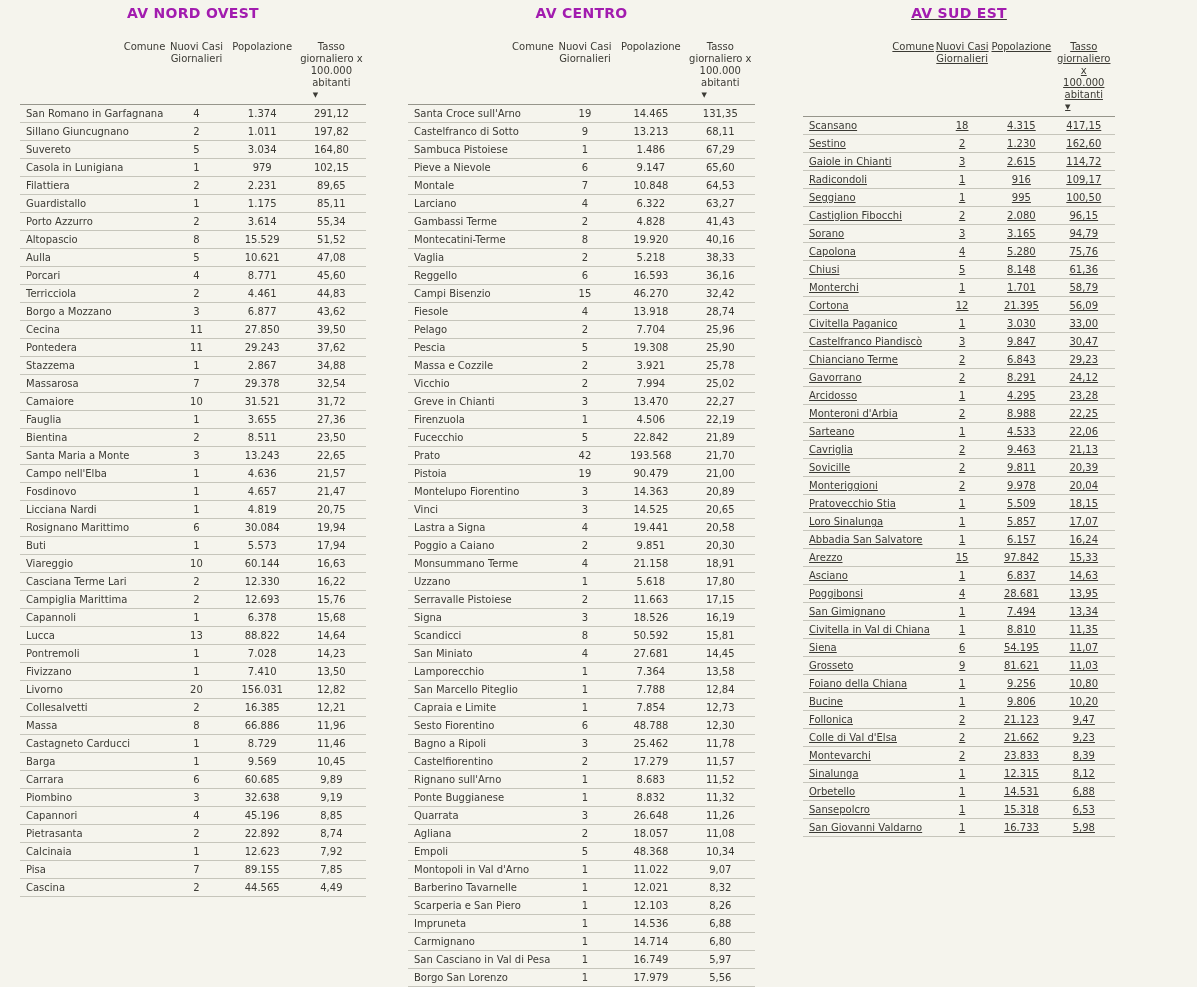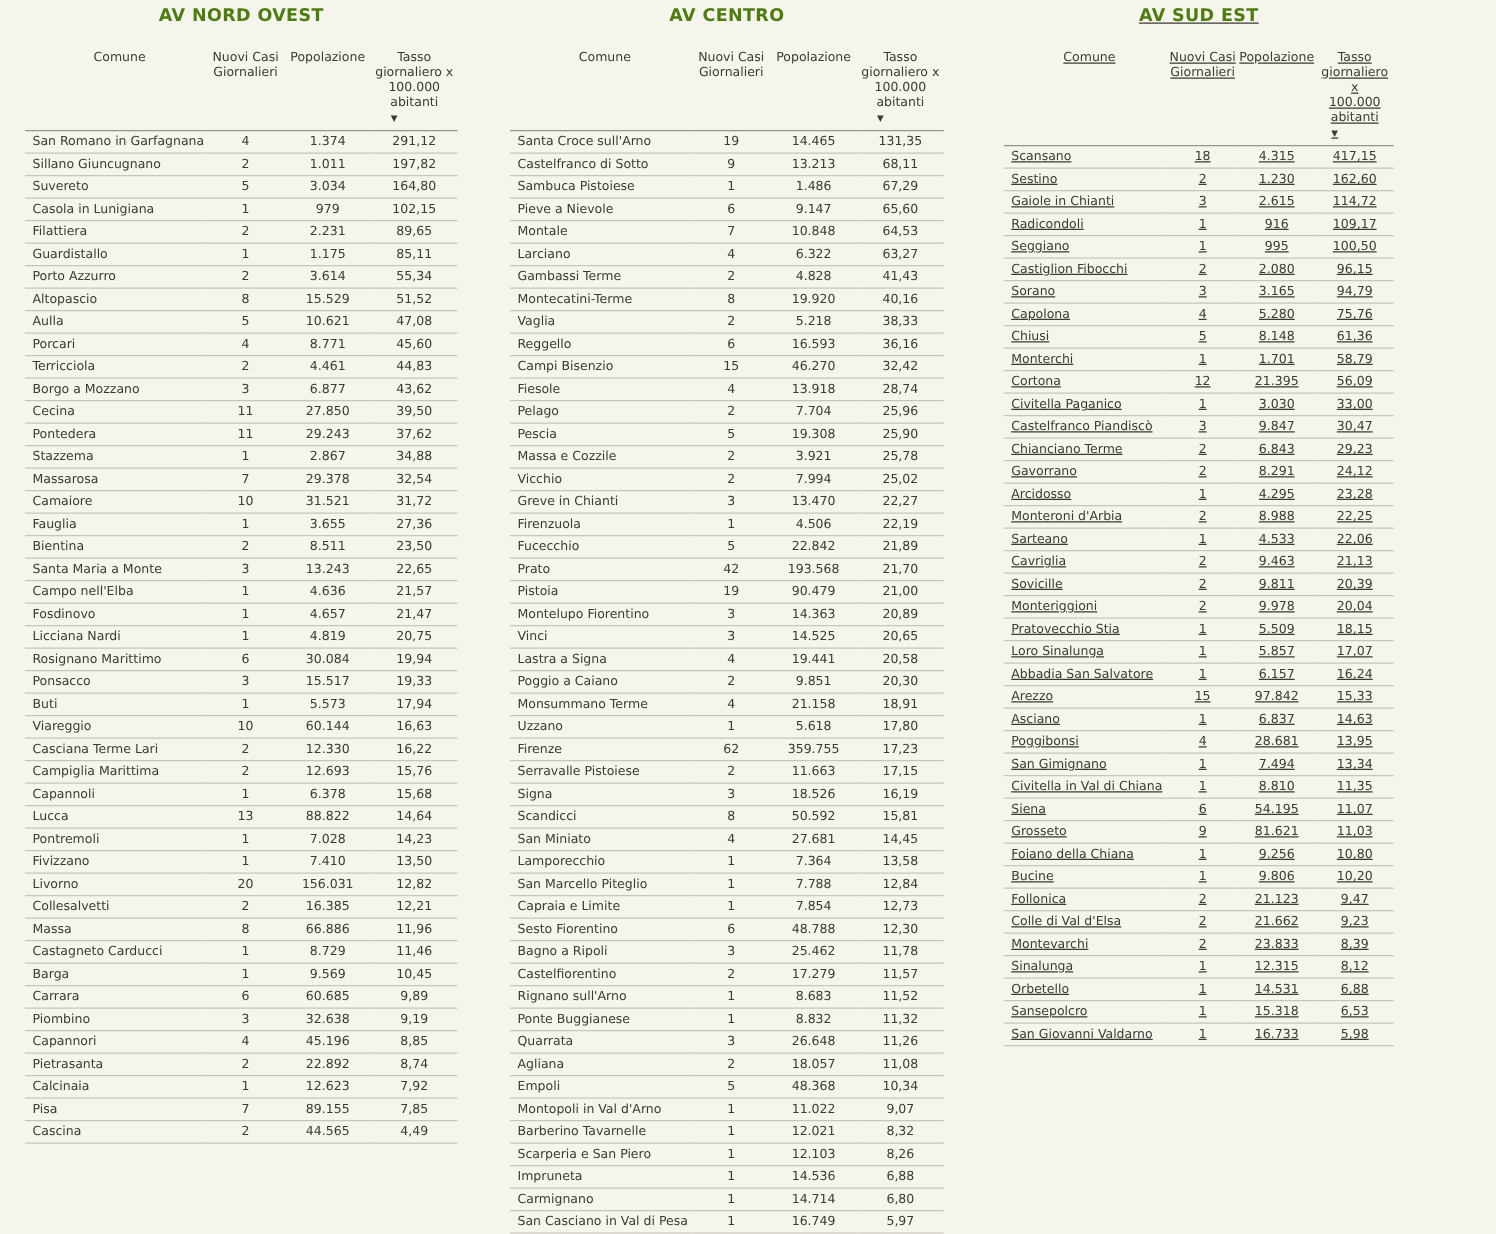--- a/index.html
+++ b/index.html
@@ -9,33 +9,33 @@
     font-family:"DejaVu Sans","Liberation Sans",sans-serif;
     color:#3b3a34;
     overflow:hidden;
   }
   .av-table{position:absolute;top:0;}
   .t1{left:20px;width:346px;}
   .t2{left:408px;width:347px;}
   .t3{left:803px;width:312px;text-decoration:underline;}
   .title{
     margin-top:5px;text-align:center;
-    font-size:14px;font-weight:bold;color:#4d7c0f;letter-spacing:.3px;
+    font-size:14px;font-weight:bold;color:#a21caf;letter-spacing:.3px;
   }
   table{border-collapse:collapse;table-layout:fixed;width:100%;margin-top:20px;}
   col.c-comune{width:42%;}
   col.c-nc{width:18%;}
   col.c-pop{width:20%;}
   col.c-tasso{width:20%;}
   th{
     font-weight:normal;font-size:10px;line-height:12px;
     vertical-align:top;padding:0 0 4px 0;
     border-bottom:1px solid #96958b;
   }
-  th.h-comune{text-align:center;padding-left:6px;margin-left:12px;}
+  th.h-comune{text-align:right;padding-left:6px;margin-left:12px;}
   th.h-center{text-align:center;}
   .sort-icon{
     display:block;text-align:center;font-size:7px;line-height:9px;
     color:#3b3a34;transform:translateX(-16px);cursor:pointer;margin-top:2px;
   }
   tbody td{
     font-size:10px;height:17px;padding:0;
     border-bottom:1px solid #c6c5bb;
     white-space:nowrap;
   }
@@ -210,26 +210,20 @@
           <td class="num">4.819</td>
           <td class="num">20,75</td>
         </tr>
         <tr>
           <td class="name">Rosignano Marittimo</td>
           <td class="num">6</td>
           <td class="num">30.084</td>
           <td class="num">19,94</td>
         </tr>
         <tr>
-          <td class="name">Ponsacco</td>
-          <td class="num">3</td>
-          <td class="num">15.517</td>
-          <td class="num">19,33</td>
-        </tr>
-        <tr>
           <td class="name">Buti</td>
           <td class="num">1</td>
           <td class="num">5.573</td>
           <td class="num">17,94</td>
         </tr>
         <tr>
           <td class="name">Viareggio</td>
           <td class="num">10</td>
           <td class="num">60.144</td>
           <td class="num">16,63</td>
@@ -529,26 +523,20 @@
           <td class="num">21.158</td>
           <td class="num">18,91</td>
         </tr>
         <tr>
           <td class="name">Uzzano</td>
           <td class="num">1</td>
           <td class="num">5.618</td>
           <td class="num">17,80</td>
         </tr>
         <tr>
-          <td class="name">Firenze</td>
-          <td class="num">62</td>
-          <td class="num">359.755</td>
-          <td class="num">17,23</td>
-        </tr>
-        <tr>
           <td class="name">Serravalle Pistoiese</td>
           <td class="num">2</td>
           <td class="num">11.663</td>
           <td class="num">17,15</td>
         </tr>
         <tr>
           <td class="name">Signa</td>
           <td class="num">3</td>
           <td class="num">18.526</td>
           <td class="num">16,19</td>

